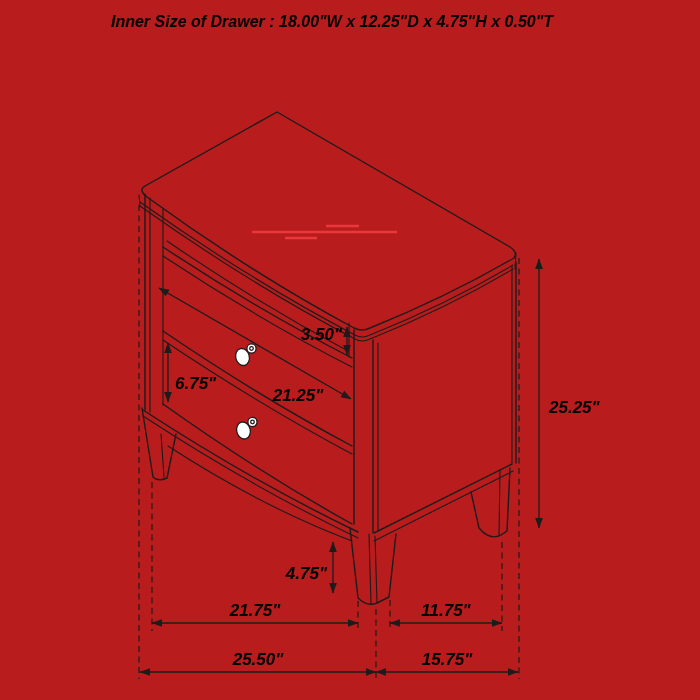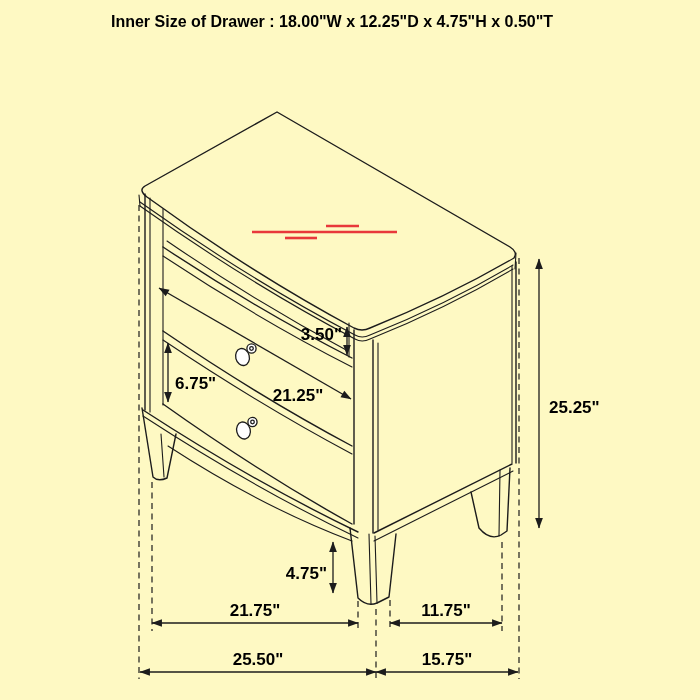--- a/index.html
+++ b/index.html
@@ -4,23 +4,24 @@
 <style>
   html, body {
     margin: 0;
     padding: 0;
     background: #ffffff;
   }
   .stage {
     position: relative;
     width: 700px;
     height: 700px;
-    background: #fef9c3;
+    background: #b91c1c;
     overflow: hidden;
     font-family: "Liberation Sans", sans-serif;
+    font-style: italic;
   }
   svg { display: block; }
   .outline {
     fill: none;
     stroke: #1c1c1c;
     stroke-width: 1.4;
     stroke-linecap: round;
     stroke-linejoin: round;
   }
   .detail {

